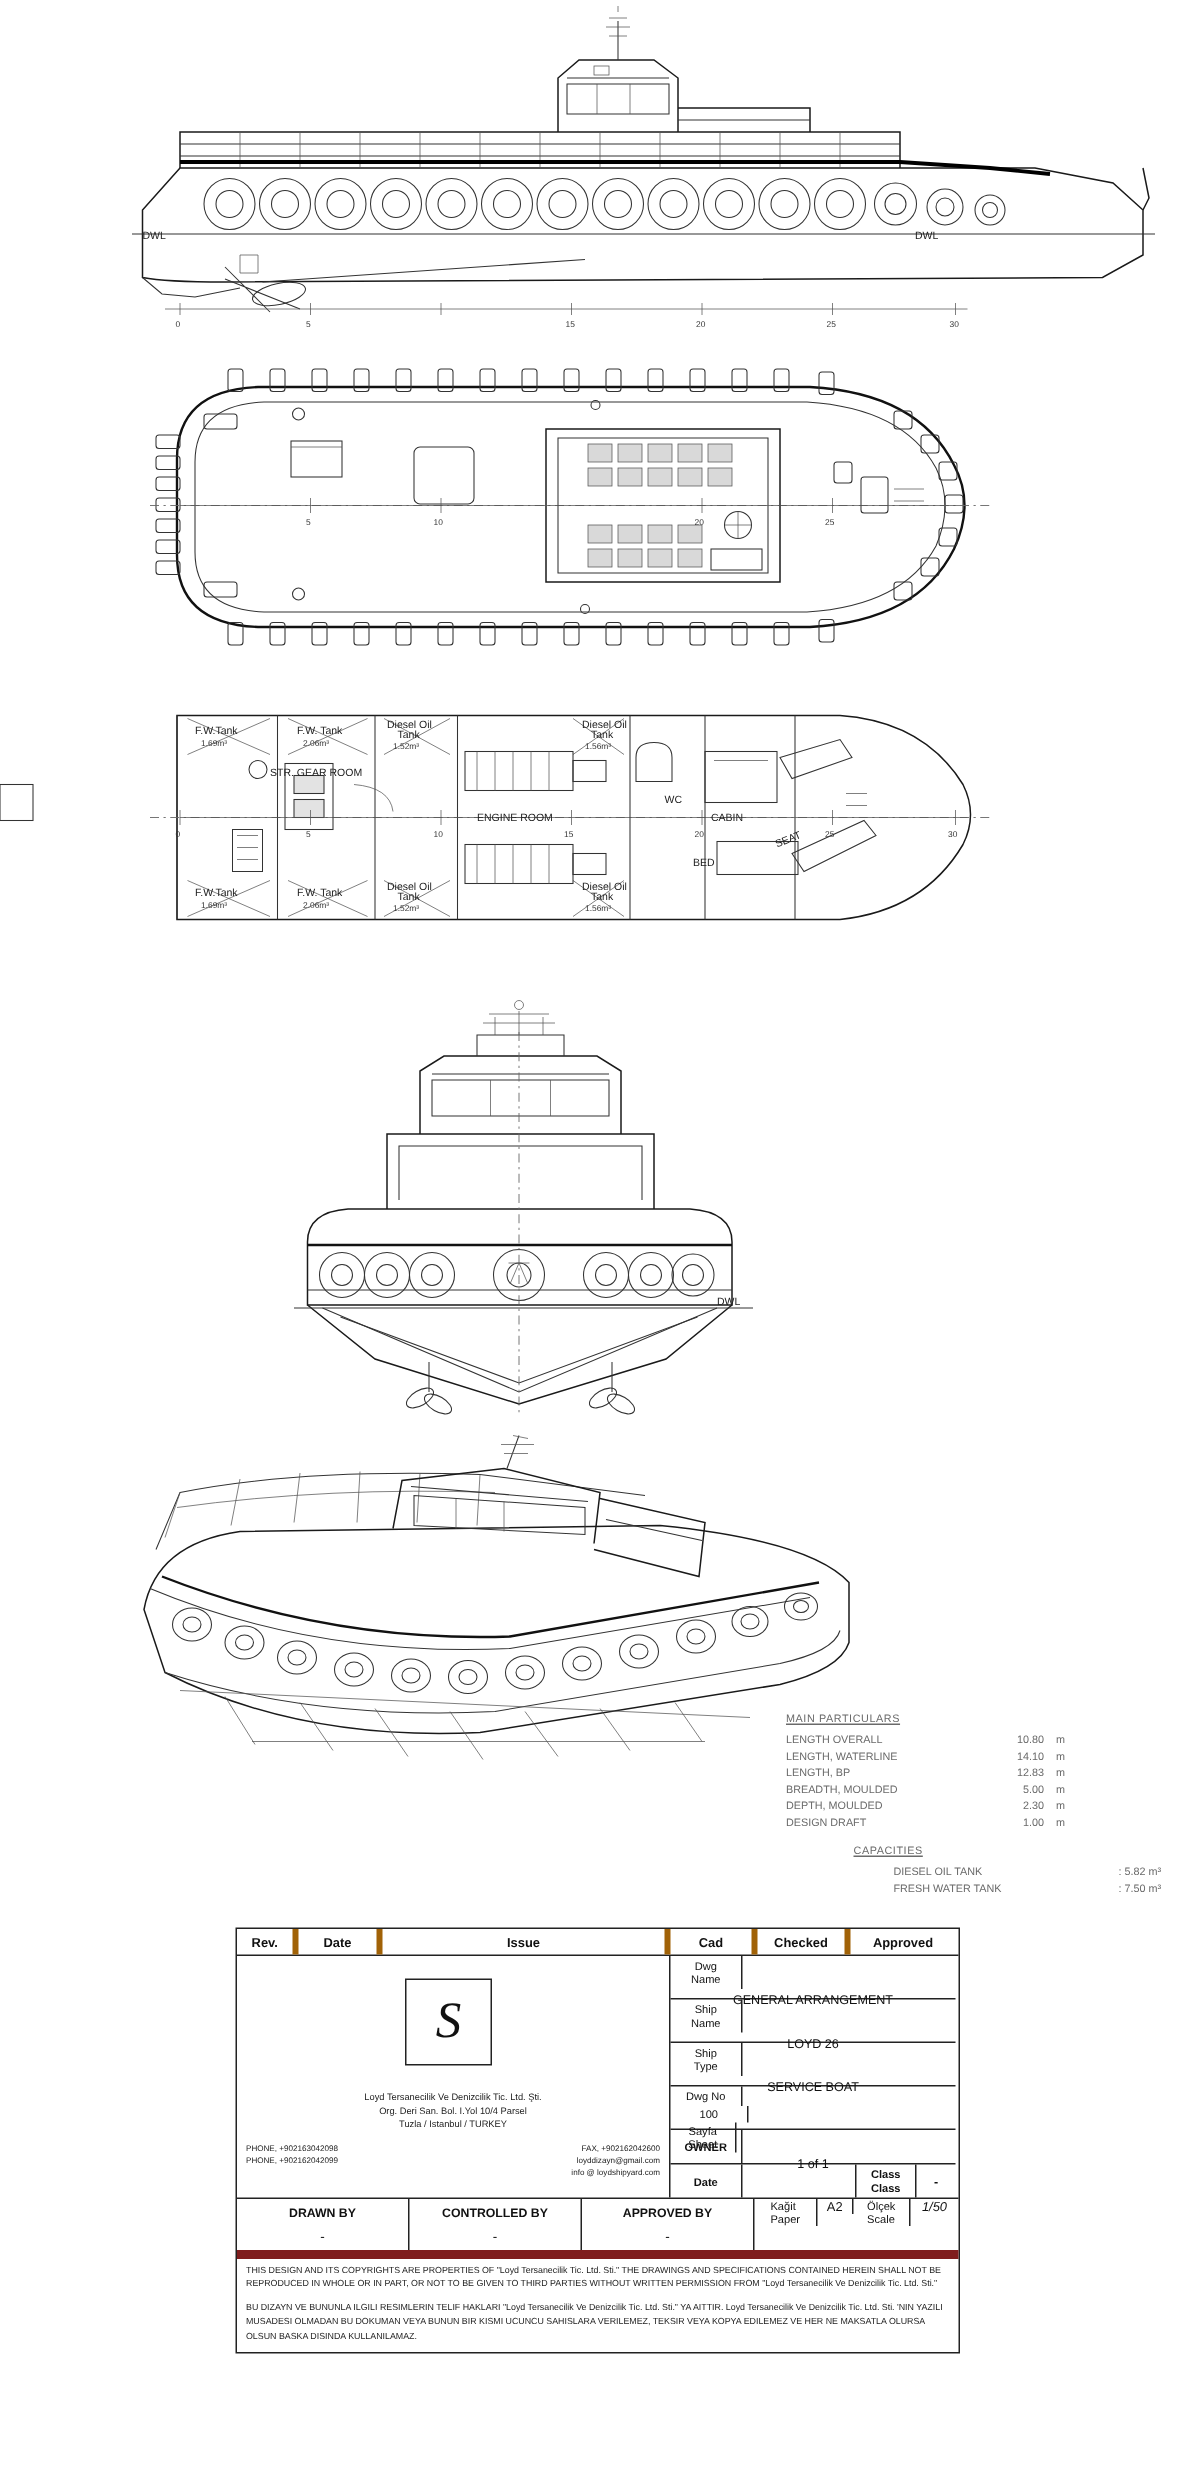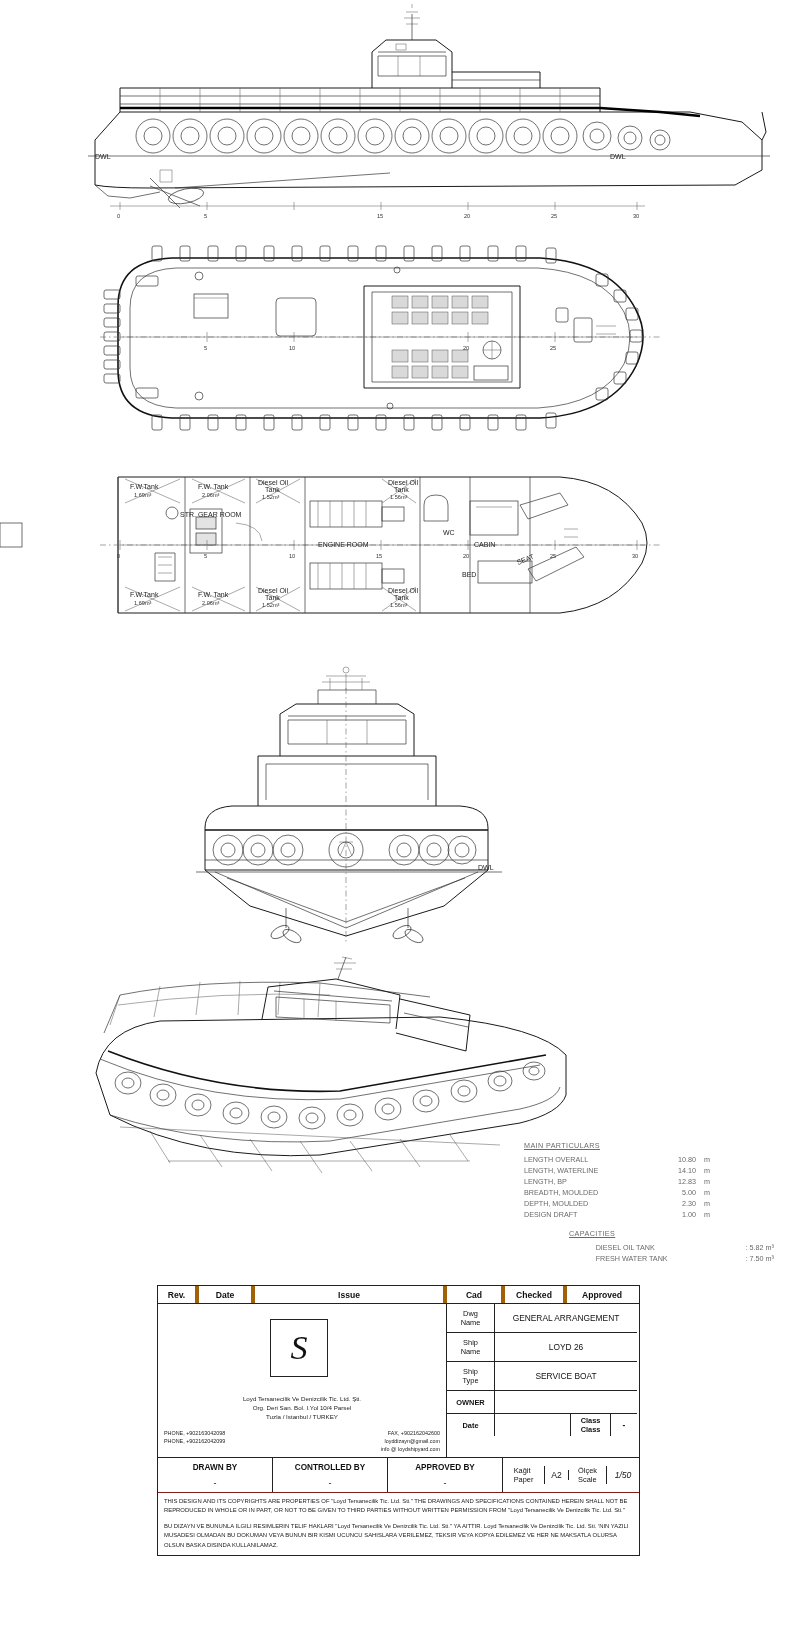--- a/index.html
+++ b/index.html
@@ -54,30 +54,30 @@
   .logo-text{font-family:"Liberation Serif",serif;line-height:0.92;}
   .logo-text .l1{font-size:30px;letter-spacing:1px;}
   .logo-text .l2{font-size:26px;font-style:italic;margin-left:14px;}
   .addr{font-size:6.2px;text-align:center;line-height:9px;color:#222;padding:2px 4px 0;}
   .phones{display:flex;justify-content:space-between;font-size:5.4px;color:#222;padding:8px 6px 4px;line-height:8px;}
 
   .r-row{display:flex;border-bottom:1px solid #222;}
   .r-row:last-child{border-bottom:none;}
   .r-lbl{width:48px;border-right:1px solid #222;box-sizing:border-box;display:flex;align-items:center;justify-content:center;text-align:center;font-size:7.4px;line-height:9px;padding:2px 1px;}
   .r-val{flex:1;display:flex;align-items:center;justify-content:center;font-size:8.4px;text-align:center;padding:2px;}
-  .h28{height:28px;}
+  .h28{height:28px;flex-direction:column;}
   .h22{height:22px;font-weight:bold;}
   .sub-c{border-right:1px solid #222;box-sizing:border-box;display:flex;align-items:center;justify-content:center;font-size:7.4px;text-align:center;line-height:9px;padding:1px;}
 
-  .tb-sign{display:flex;border-bottom:1px solid #7f1d1d;height:34px;}
+  .tb-sign{display:flex;border-bottom:6px solid #7f1d1d;height:34px;}
   .sg{border-right:1px solid #222;box-sizing:border-box;display:flex;flex-direction:column;align-items:center;justify-content:center;font-size:8px;}
   .sg .t{font-weight:bold;font-size:8.2px;}
   .sg .v{font-size:9px;margin-top:6px;}
   .sg:last-child{border-right:none;}
-  .sg-split{display:flex;flex-direction:row;align-items:center;padding:0;}
+  .sg-split{display:flex;flex-direction:row;align-items:flex-start;padding:0;}
   .sg-split .p{display:flex;flex-direction:column;align-items:center;justify-content:center;box-sizing:border-box;}
   .sg-split .p.b{border-right:1px solid #222;}
 
   .legal{font-size:5.9px;line-height:9.4px;color:#222;padding:4px 6px 5px;}
   .legal p{margin:0 0 6px;}
   .legal p:last-child{margin-bottom:0;}
 </style>
 </head>
 <body>
 
@@ -609,20 +609,27 @@
         <div class="r-row h28">
           <div class="r-lbl" style="white-space:pre-line;">Ship
 Name</div>
           <div class="r-val">LOYD 26</div>
         </div>
         <div class="r-row h28">
           <div class="r-lbl" style="white-space:pre-line;">Ship
 Type</div>
           <div class="r-val">SERVICE BOAT</div>
         </div>
+        <div class="r-row h28">
+          <div class="r-lbl">Dwg No</div>
+          <div class="sub-c" style="width:52px;">100</div>
+          <div class="sub-c" style="width:44px;white-space:pre-line;">Sayfa
+Sheet</div>
+          <div class="r-val">1 of 1</div>
+        </div>
         <div class="r-row h22">
           <div class="r-lbl">OWNER</div>
           <div class="r-val"></div>
         </div>
         <div class="r-row h22">
           <div class="r-lbl">Date</div>
           <div class="sub-c" style="width:76px;"></div>
           <div class="sub-c" style="width:40px;white-space:pre-line;">Class
 Class</div>
           <div class="r-val">-</div>

